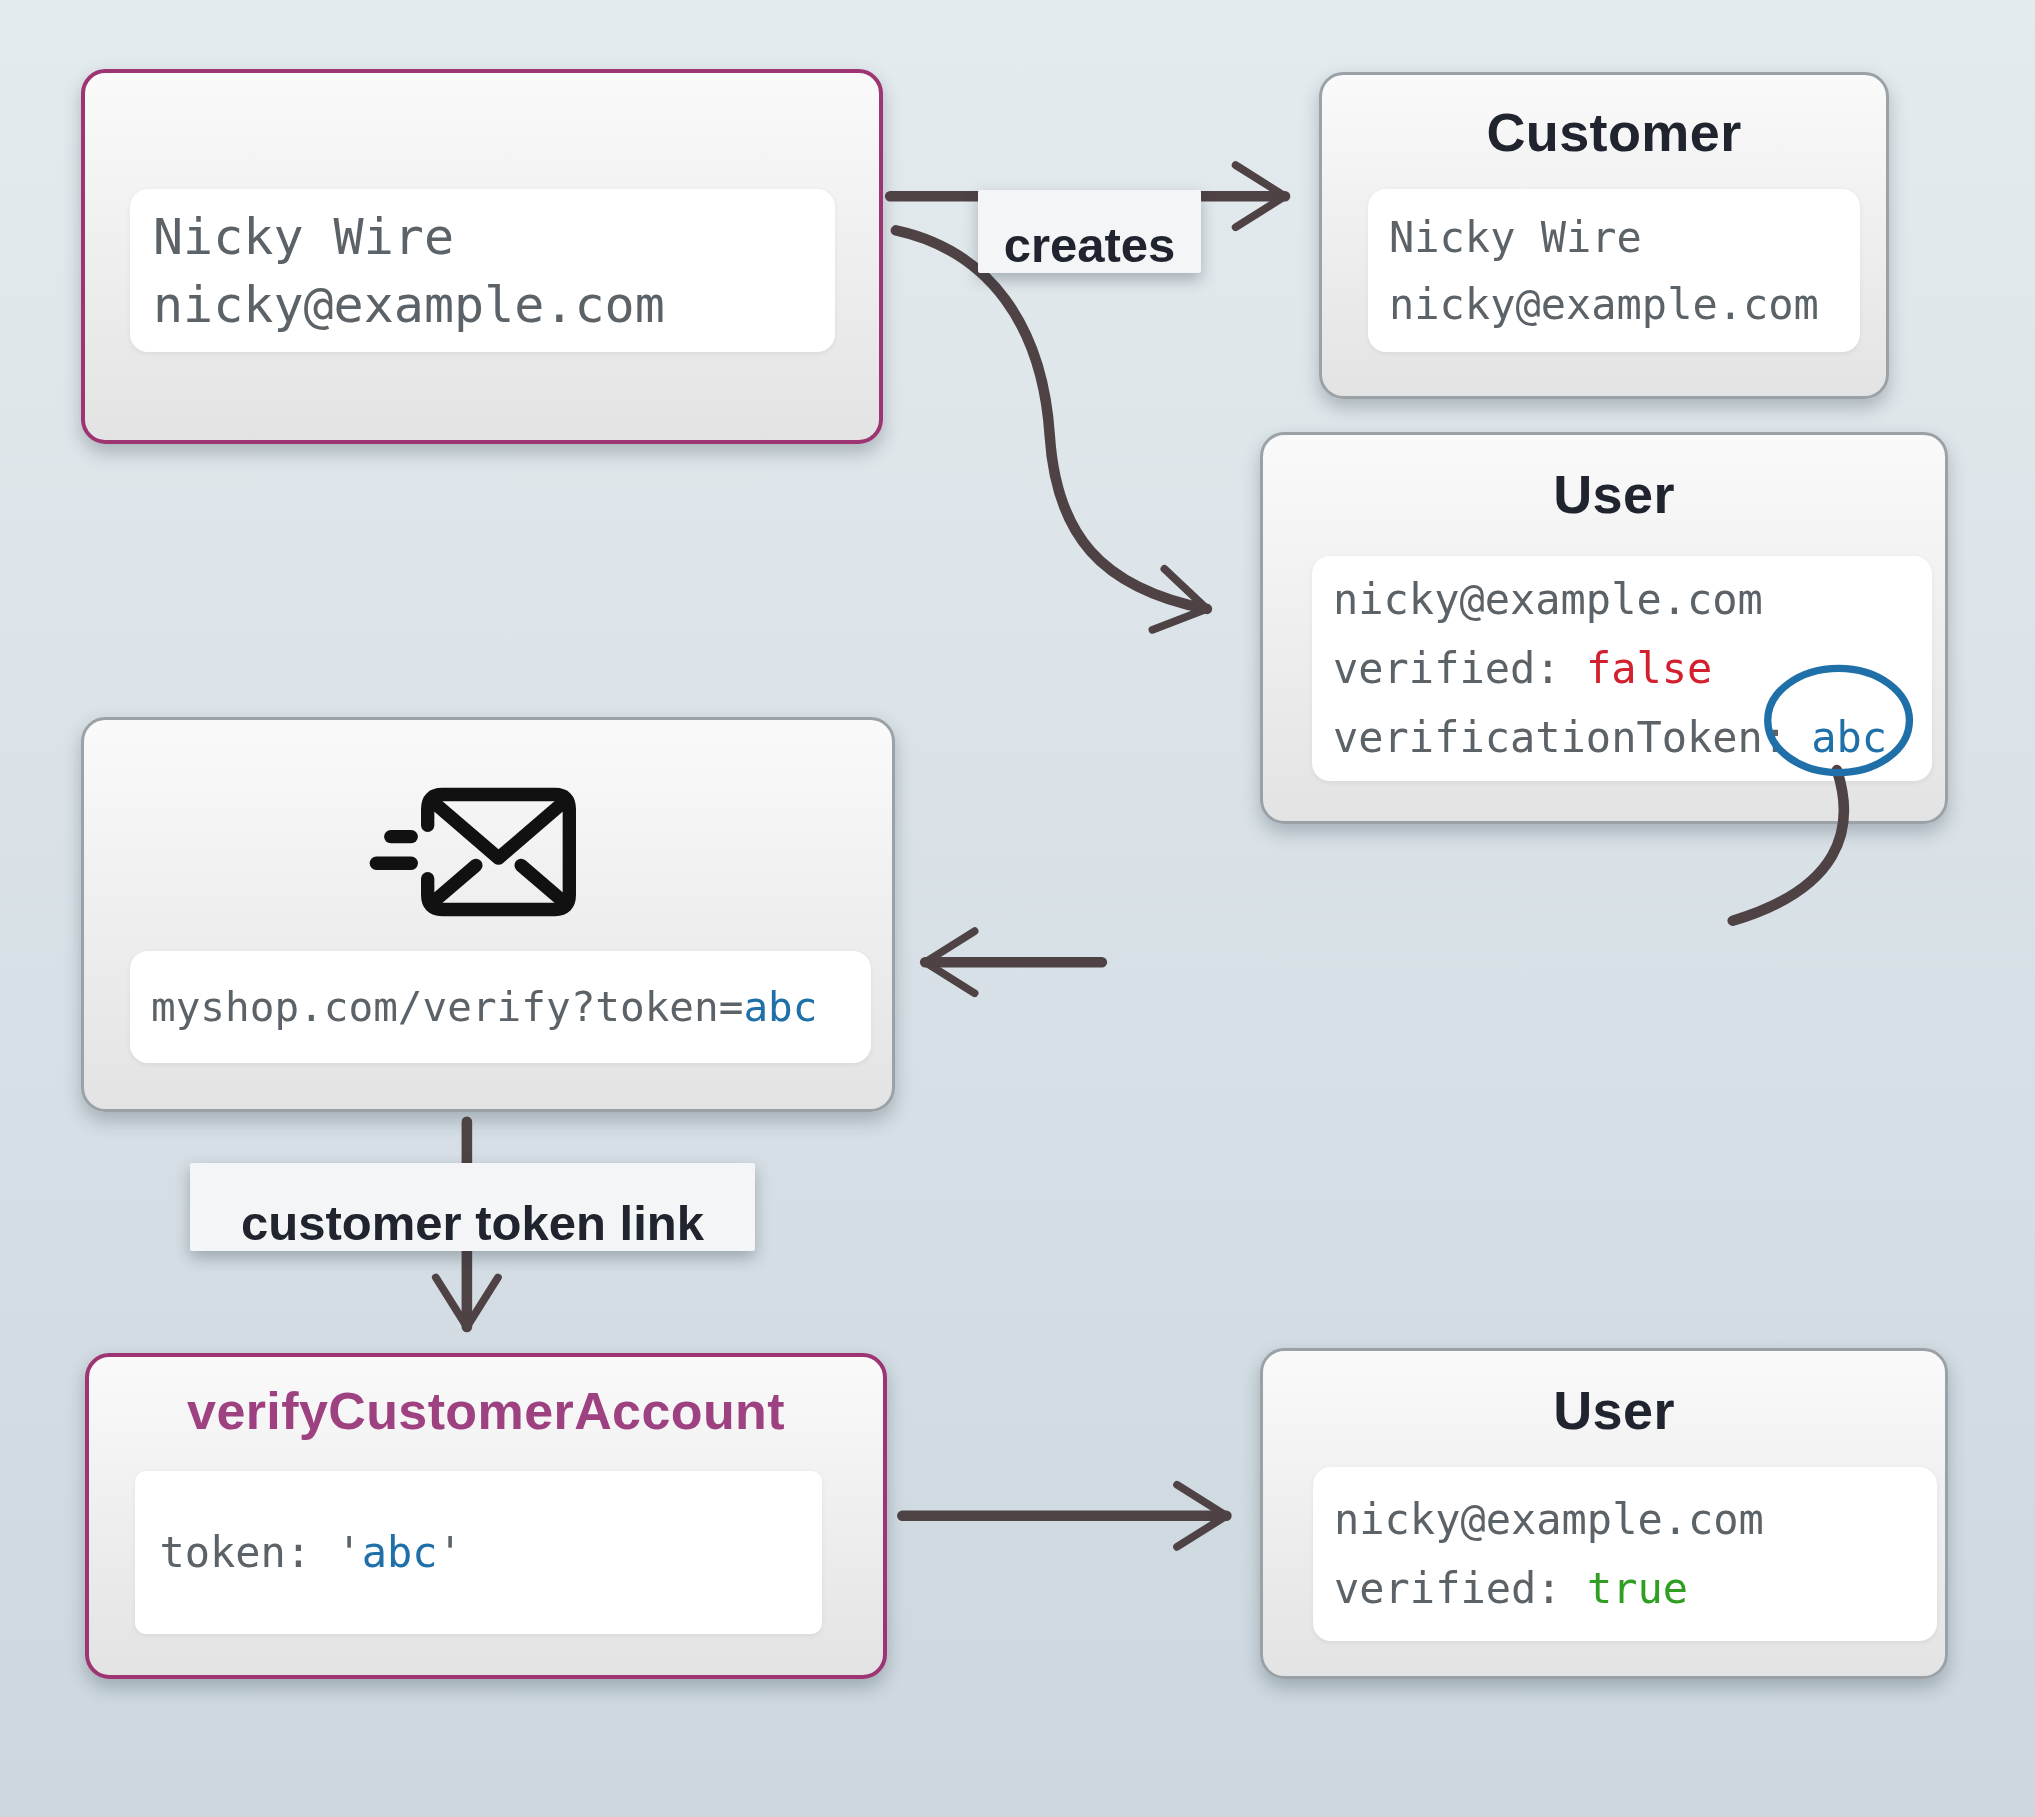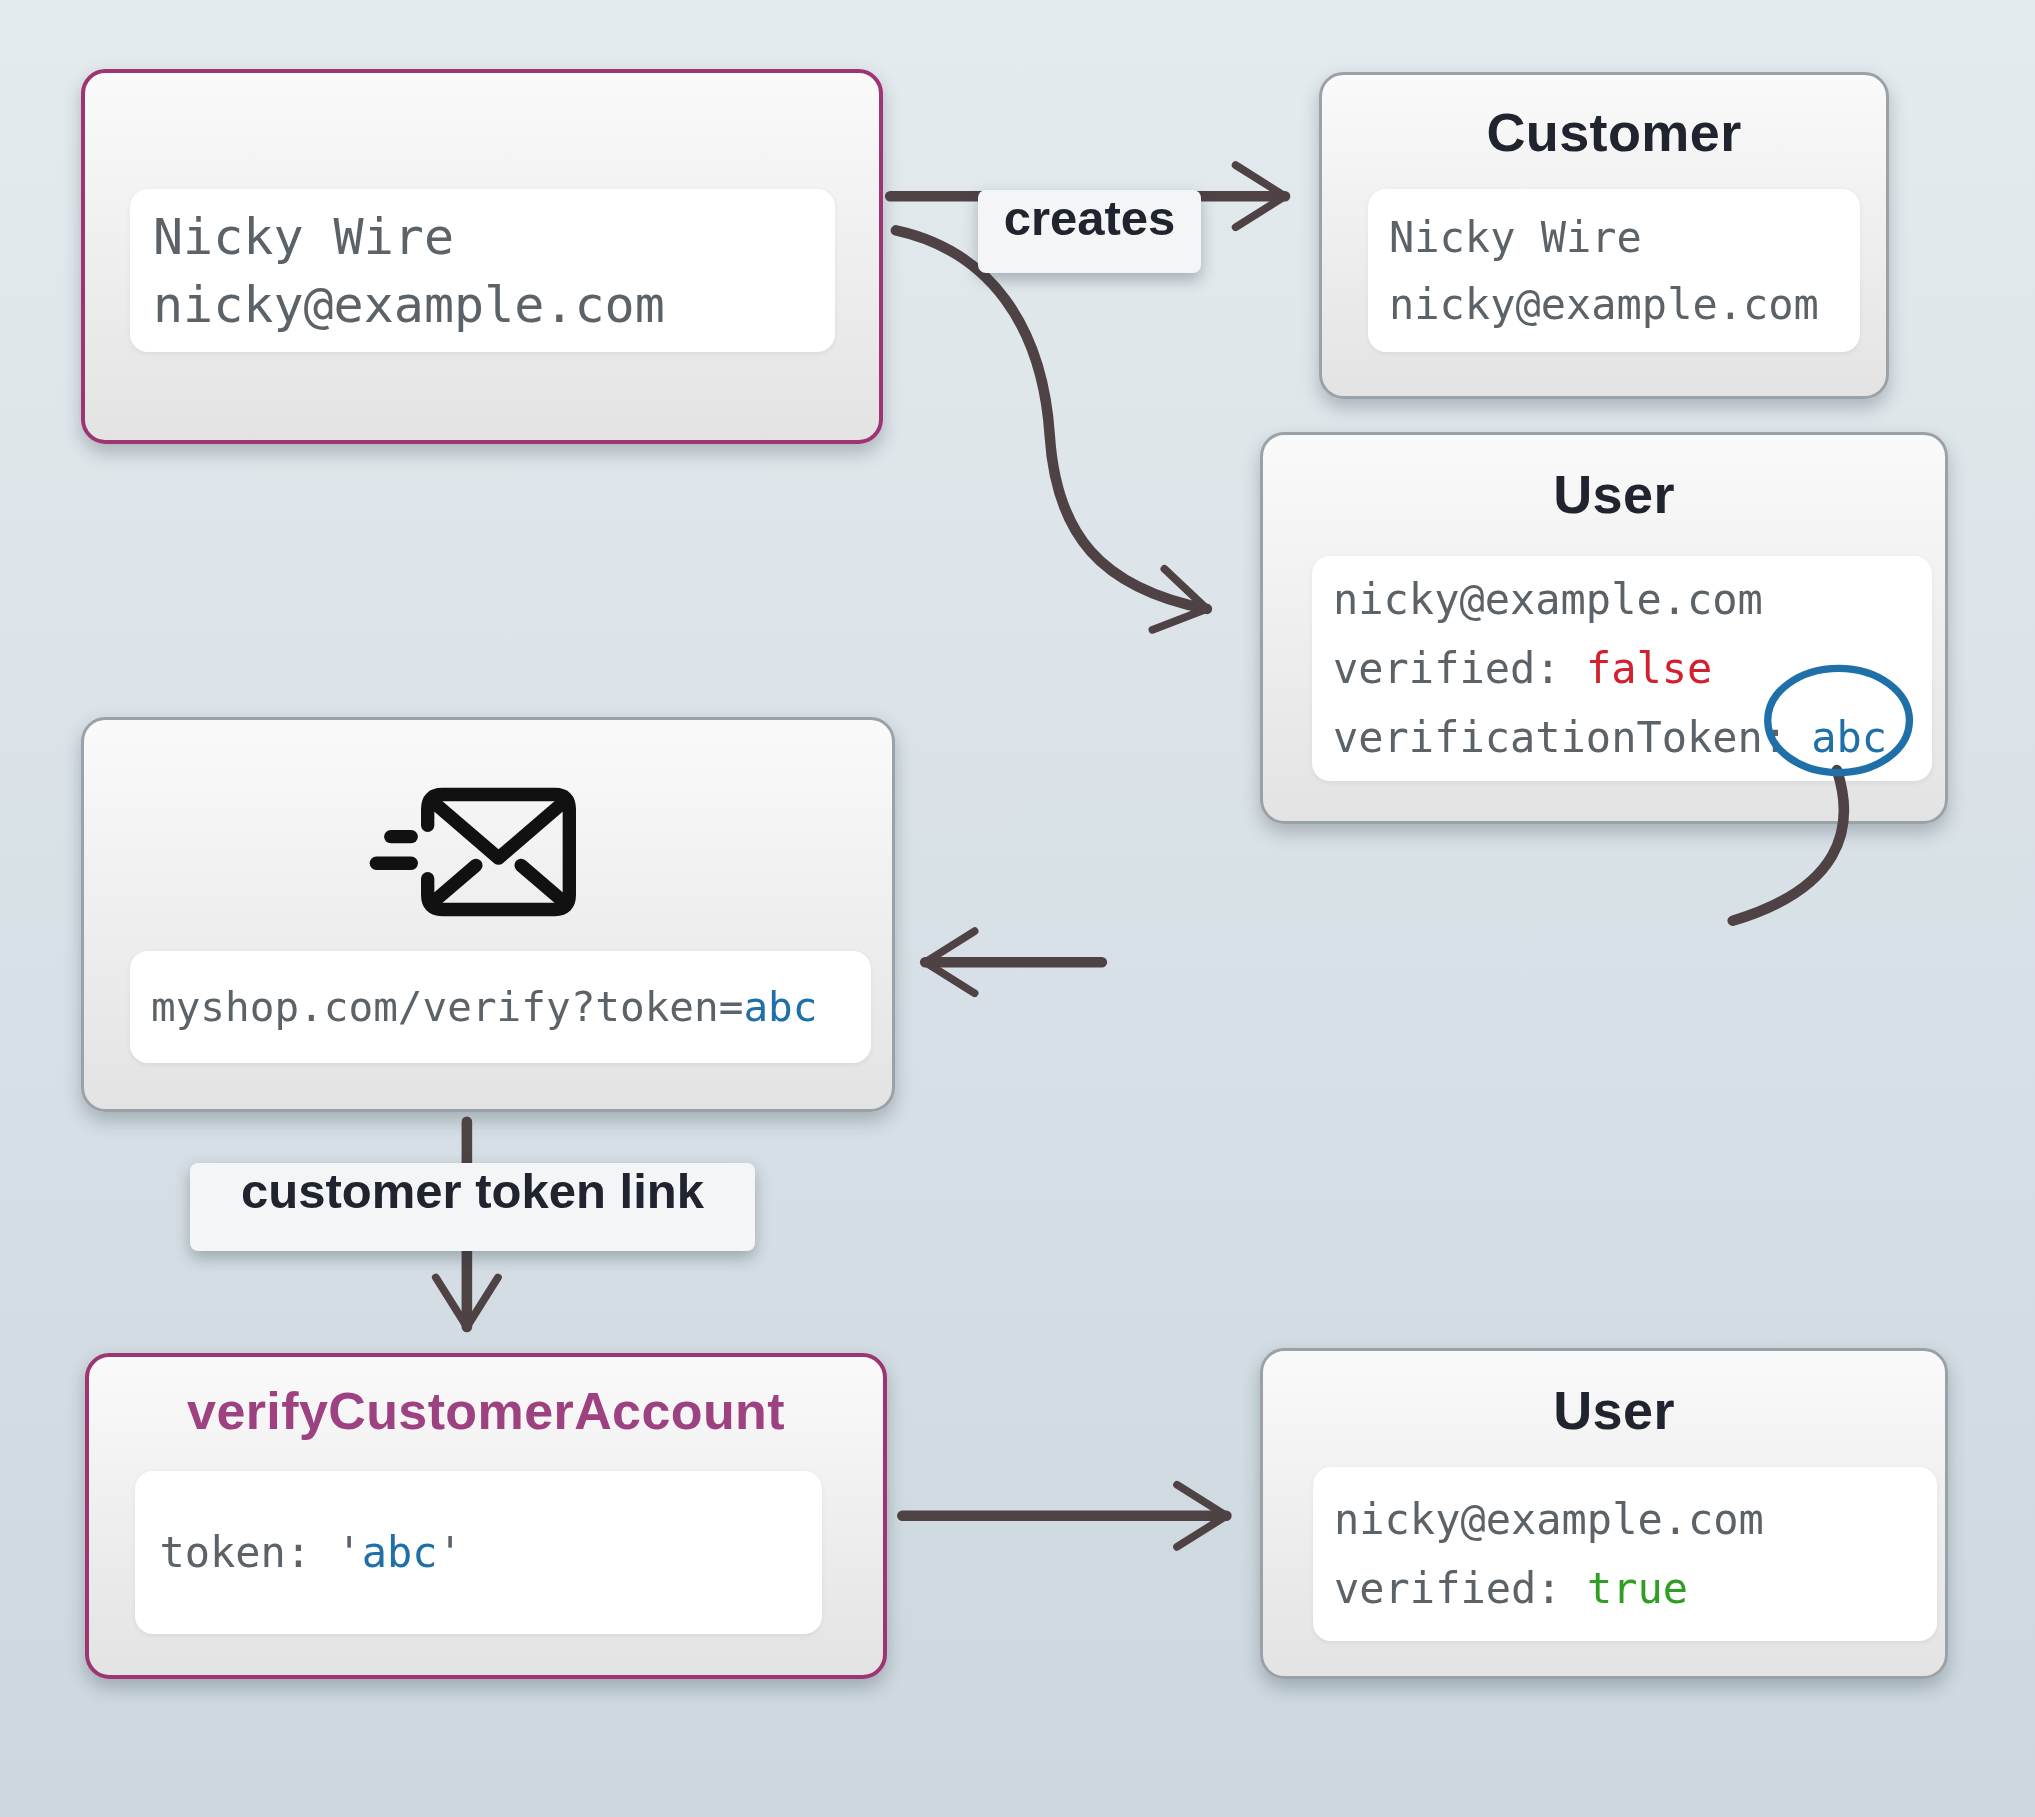--- a/index.html
+++ b/index.html
@@ -56,33 +56,33 @@
 
   
   #email-box{left:81px;top:717px;width:814px;height:395px;}
   #email-box .card{left:46px;top:231px;width:720px;height:112px;padding-left:21px;}
   #email-box .mono-line{font-size:41px;line-height:49px;}
   .mail-icon{position:absolute;left:285px;top:54px;width:220px;height:156px;}
 
   
   #verify{left:85px;top:1353px;width:802px;height:326px;}
   #verify .node-title{margin-top:24.4px;font-size:52px;}
-  #verify .card{left:46px;top:114px;width:663px;height:163px;padding-left:24.4px;}
+  #verify .card{left:46px;top:114px;width:663px;height:163px;padding-left:24.4px;border-radius:11px;}
   #verify .mono-line{font-size:42px;line-height:68px;}
 
   
   #user-bottom{left:1260px;top:1348px;width:688px;height:331px;}
   #user-bottom .node-title{margin-top:28px;font-size:54px;}
   #user-bottom .card{left:50px;top:116px;width:603px;height:174px;padding-left:21px;}
   #user-bottom .mono-line{font-size:42px;line-height:69px;}
 
   
   .edge-label{
-    position:absolute;display:flex;align-items:flex-start;justify-content:center;
-    background:var(--label-bg);border-radius:8px;
+    position:absolute;display:flex;align-items:flex-end;justify-content:center;
+    background:var(--label-bg);border-radius:2px;
     box-shadow:0 6.5px 14.7px rgba(30,45,55,.30);
     font-weight:bold;color:var(--dark);z-index:10;
   }
   #label-creates{left:978px;top:190px;width:223px;height:83px;font-size:49px;}
   #label-email-plugin{left:1102px;top:923px;width:843px;height:91px;font-size:47px;}
   #label-clicks{left:190px;top:1163px;width:565px;height:88px;font-size:49px;}
 
   
   .wires{position:absolute;left:0;top:0;z-index:5;pointer-events:none;}
   .wire{fill:none;stroke:var(--wire);stroke-width:13;stroke-linecap:round;}

